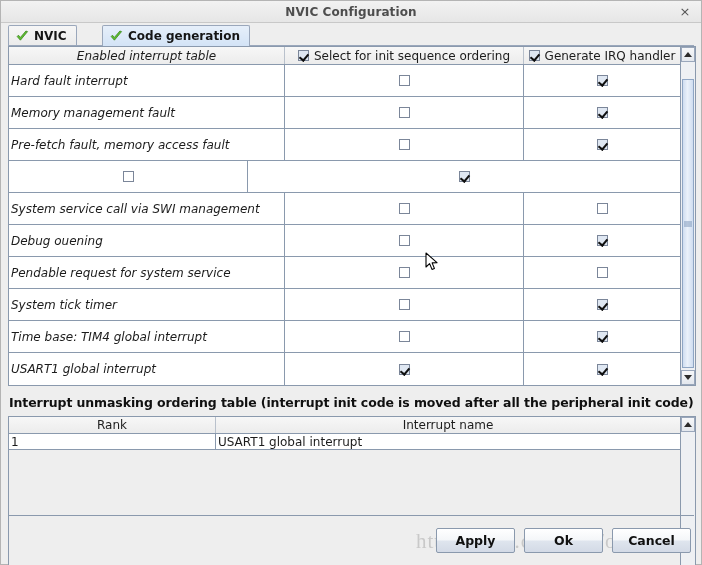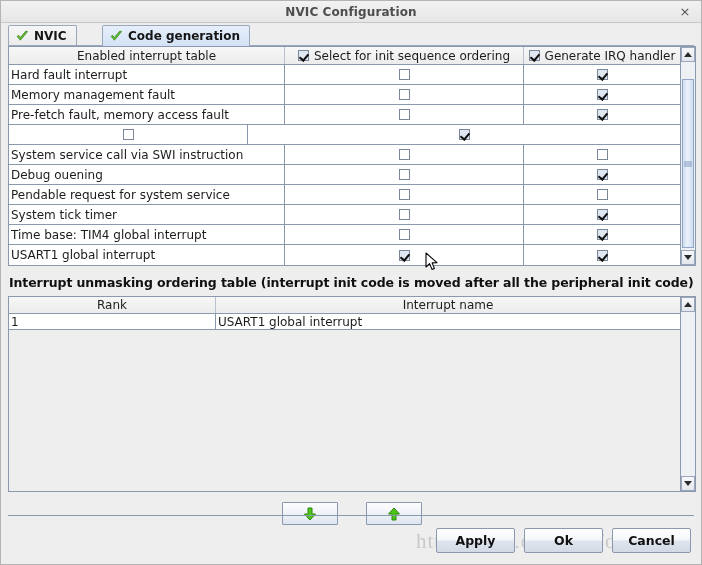--- a/index.html
+++ b/index.html
@@ -141,27 +141,27 @@
     justify-content: center;
     font-size: 12px;
     color: #1c1c1c;
     border-right: 1px solid #b9c1cc;
     overflow: hidden;
     white-space: nowrap;
     gap: 5px;
   }
   .hdr-cell:last-child { border-right: none; }
 
-  .c1 { width: 276px; }
+  .c1 { width: 276px; font-style: italic; }
   .c2 { width: 239px; }
   .c3 { flex: 1 1 auto; }
 
   .data-row {
     display: flex;
-    height: 20px;
+    height: 32px;
     box-sizing: border-box;
     border-bottom: 1px solid #8a99ad;
     background: #ffffff;
   }
   .data-row:last-child { border-bottom: none; }
   .cell {
     box-sizing: border-box;
     display: flex;
     align-items: center;
     border-right: 1px solid #8a99ad;
@@ -456,21 +456,21 @@
             </div>
             <div class="data-row">
               <div class="cell ctr c2">
                 <span class="cb"></span>
               </div>
               <div class="cell ctr c3">
                 <span class="cb on"></span>
               </div>
             </div>
             <div class="data-row">
-              <div class="cell name c1">System service call via SWI instruction</div>
+              <div class="cell name c1">System service call via SWI management</div>
               <div class="cell ctr c2">
                 <span class="cb"></span>
               </div>
               <div class="cell ctr c3">
                 <span class="cb"></span>
               </div>
             </div>
             <div class="data-row">
               <div class="cell name c1">Debug ouening</div>
               <div class="cell ctr c2">

